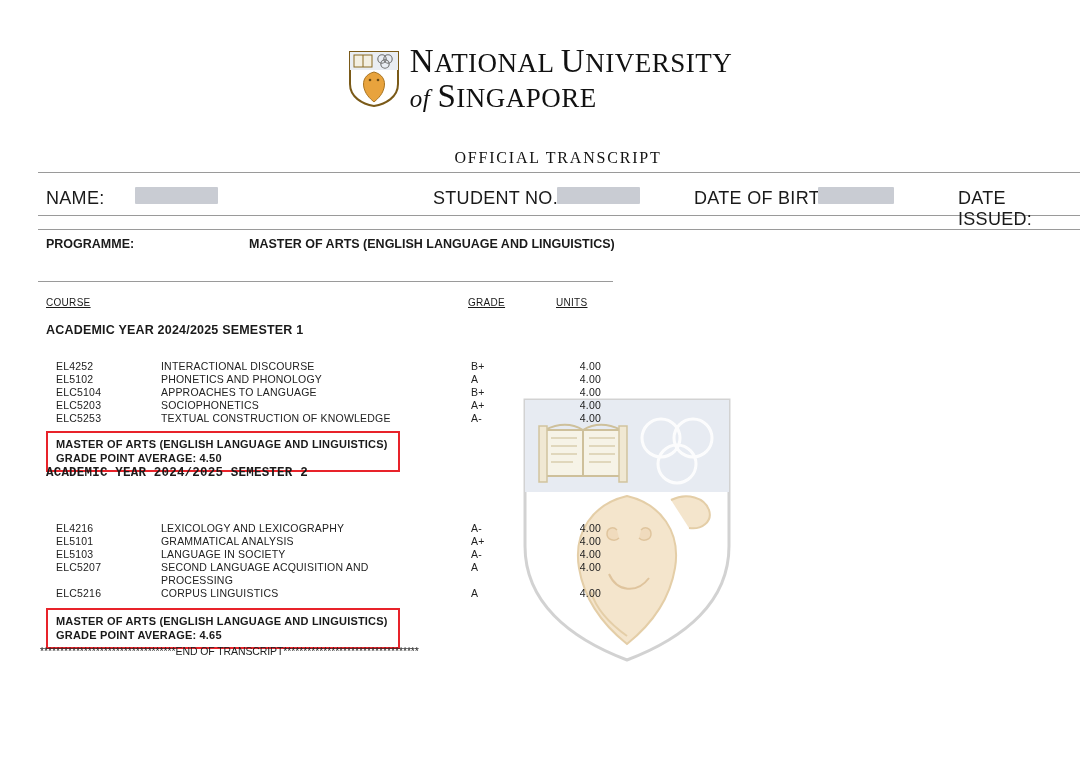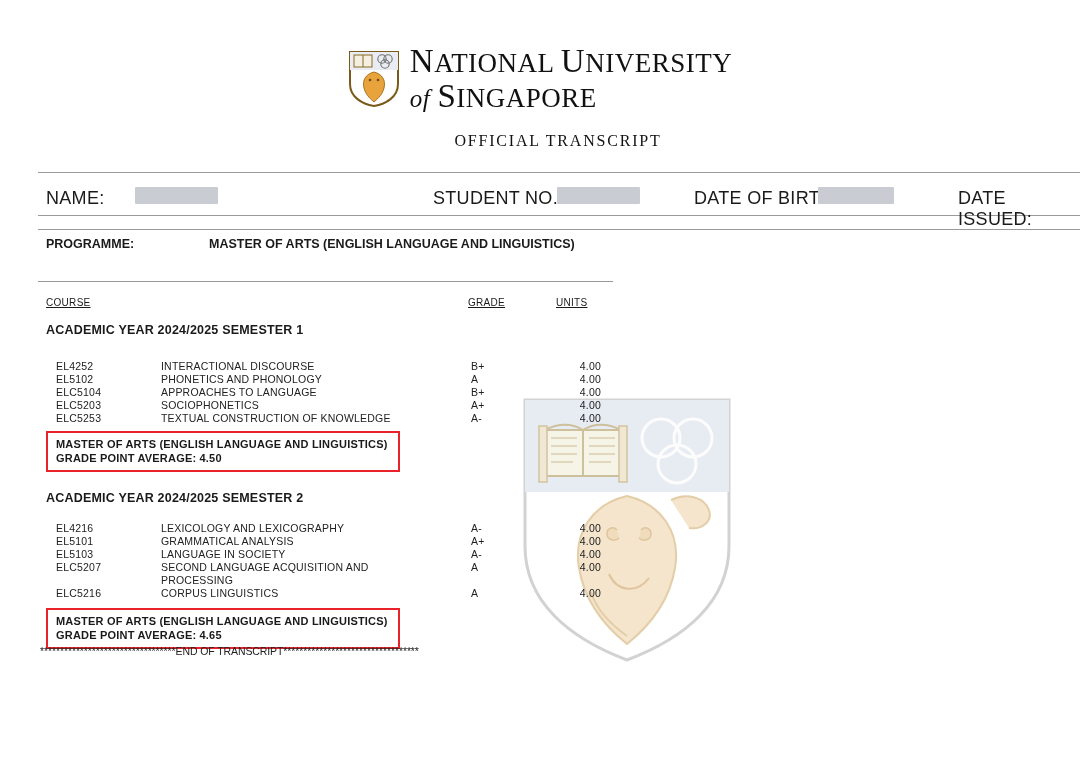--- a/index.html
+++ b/index.html
@@ -52,21 +52,21 @@
     letter-spacing: 0.5px;
   }
   .uni-name .l2 {
     font-size: 27px;
     letter-spacing: 0.5px;
     font-family: Liberation Serif, serif;
   }
   .smallcap-first { font-size: 33px; }
   .italic-of { font-style: italic; font-size: 25px; }
   .official {
-    margin-top: 19px;
+    margin-top: 36px;
     font-family: "Liberation Serif", serif;
     font-size: 16px;
     letter-spacing: 1.8px;
     color: #111;
     padding-left: 36px;
   }
   
   .rule {
     position: absolute;
     left: 38px;
@@ -97,21 +97,21 @@
   }
   
   .prog {
     position: absolute;
     left: 46px;
     top: 236px;
     font-size: 12.5px;
     font-weight: bold;
     line-height: 16px;
   }
-  .prog-row { display: flex; }
+  .prog-row { display: flex; gap: 40px; }
   .prog-row .k { width: 163px; }
   .prog-row .v { font-weight: bold; }
   
   .colhead {
     position: absolute;
     top: 297px;
     font-size: 10px;
     font-weight: normal;
     text-decoration: underline;
     letter-spacing: 0.3px;
@@ -299,21 +299,21 @@
       <span class="grade">A-</span>
       <span class="units">4.00</span>
     </div>
   </div>
 
   <div class="gpabox" style="top:431px;">
     <div>MASTER OF ARTS (ENGLISH LANGUAGE AND LINGUISTICS)</div>
     <div>GRADE POINT AVERAGE: 4.50</div>
   </div>
 
-  <div class="term-title" style="top:491px;">ACADEMIC YEAR 2024/2025 SEMESTER 2</div>
+  <div class="term-title" style="top:466px;font-family:Liberation Mono, monospace;">ACADEMIC YEAR 2024/2025 SEMESTER 2</div>
   <div class="courses" style="top:522px;">
     <div class="course-row">
       <span class="code">EL4216</span>
       <span class="title">LEXICOLOGY AND LEXICOGRAPHY</span>
       <span class="grade">A-</span>
       <span class="units">4.00</span>
     </div>
     <div class="course-row">
       <span class="code">EL5101</span>
       <span class="title">GRAMMATICAL ANALYSIS</span>

